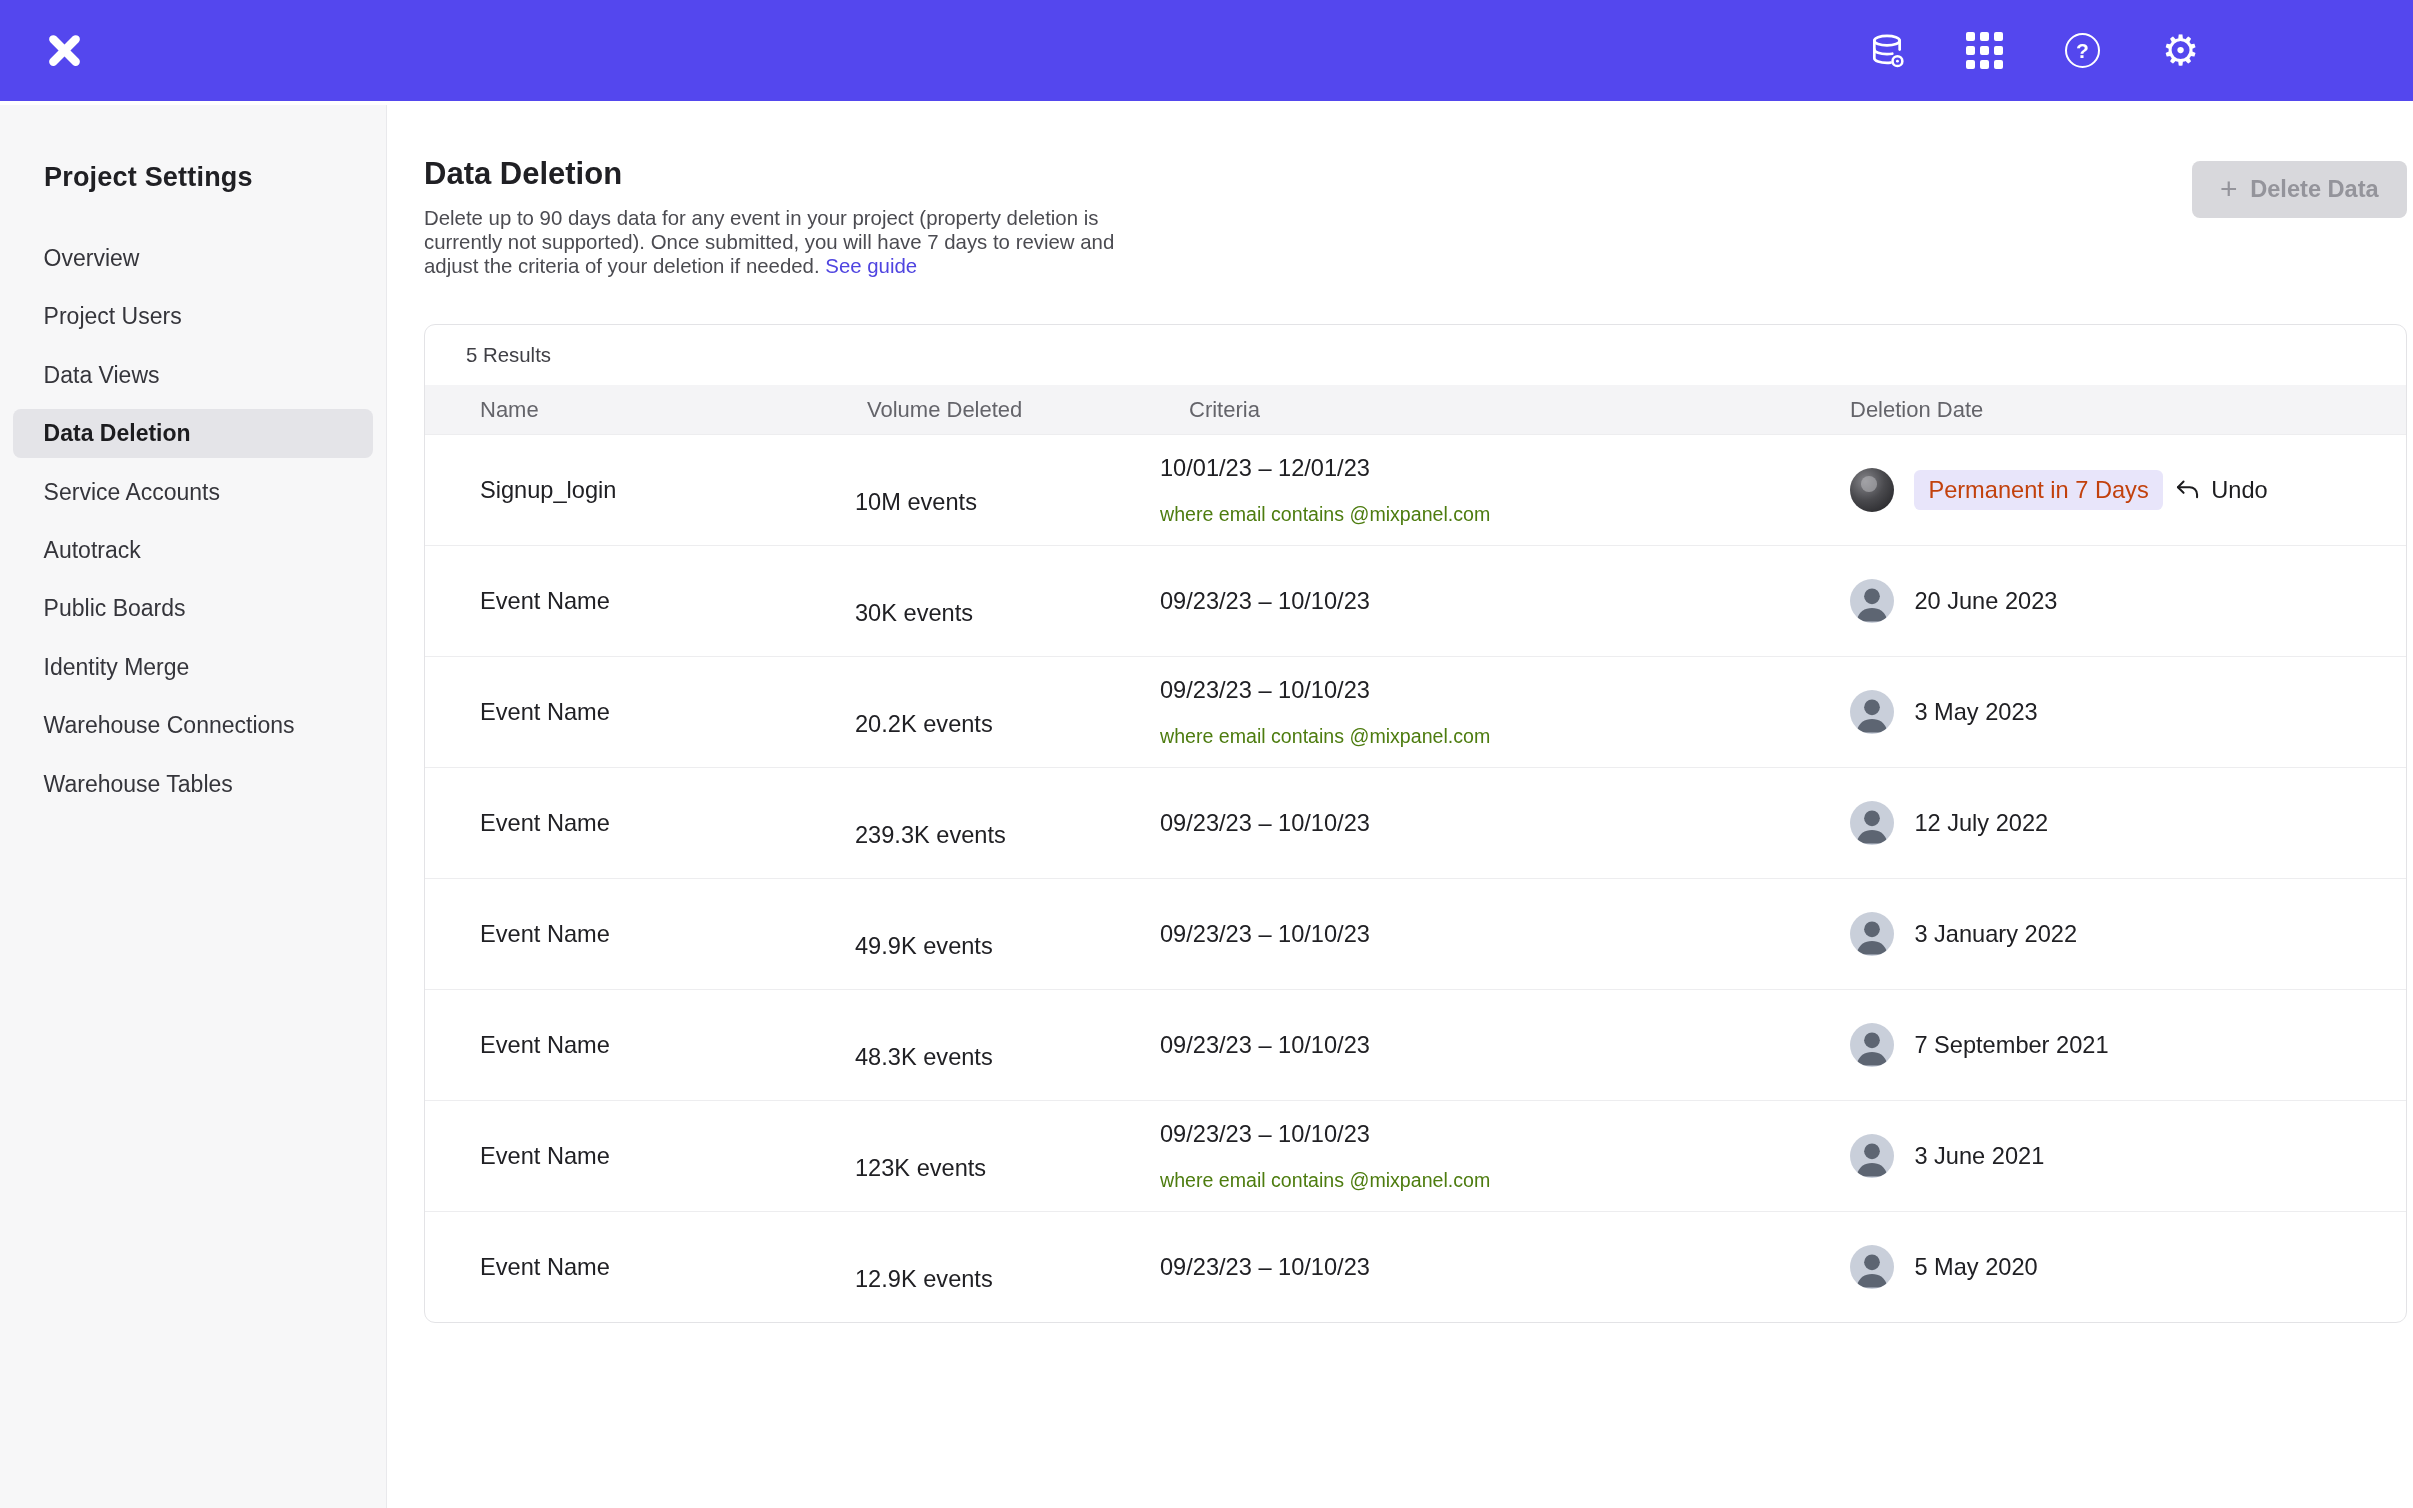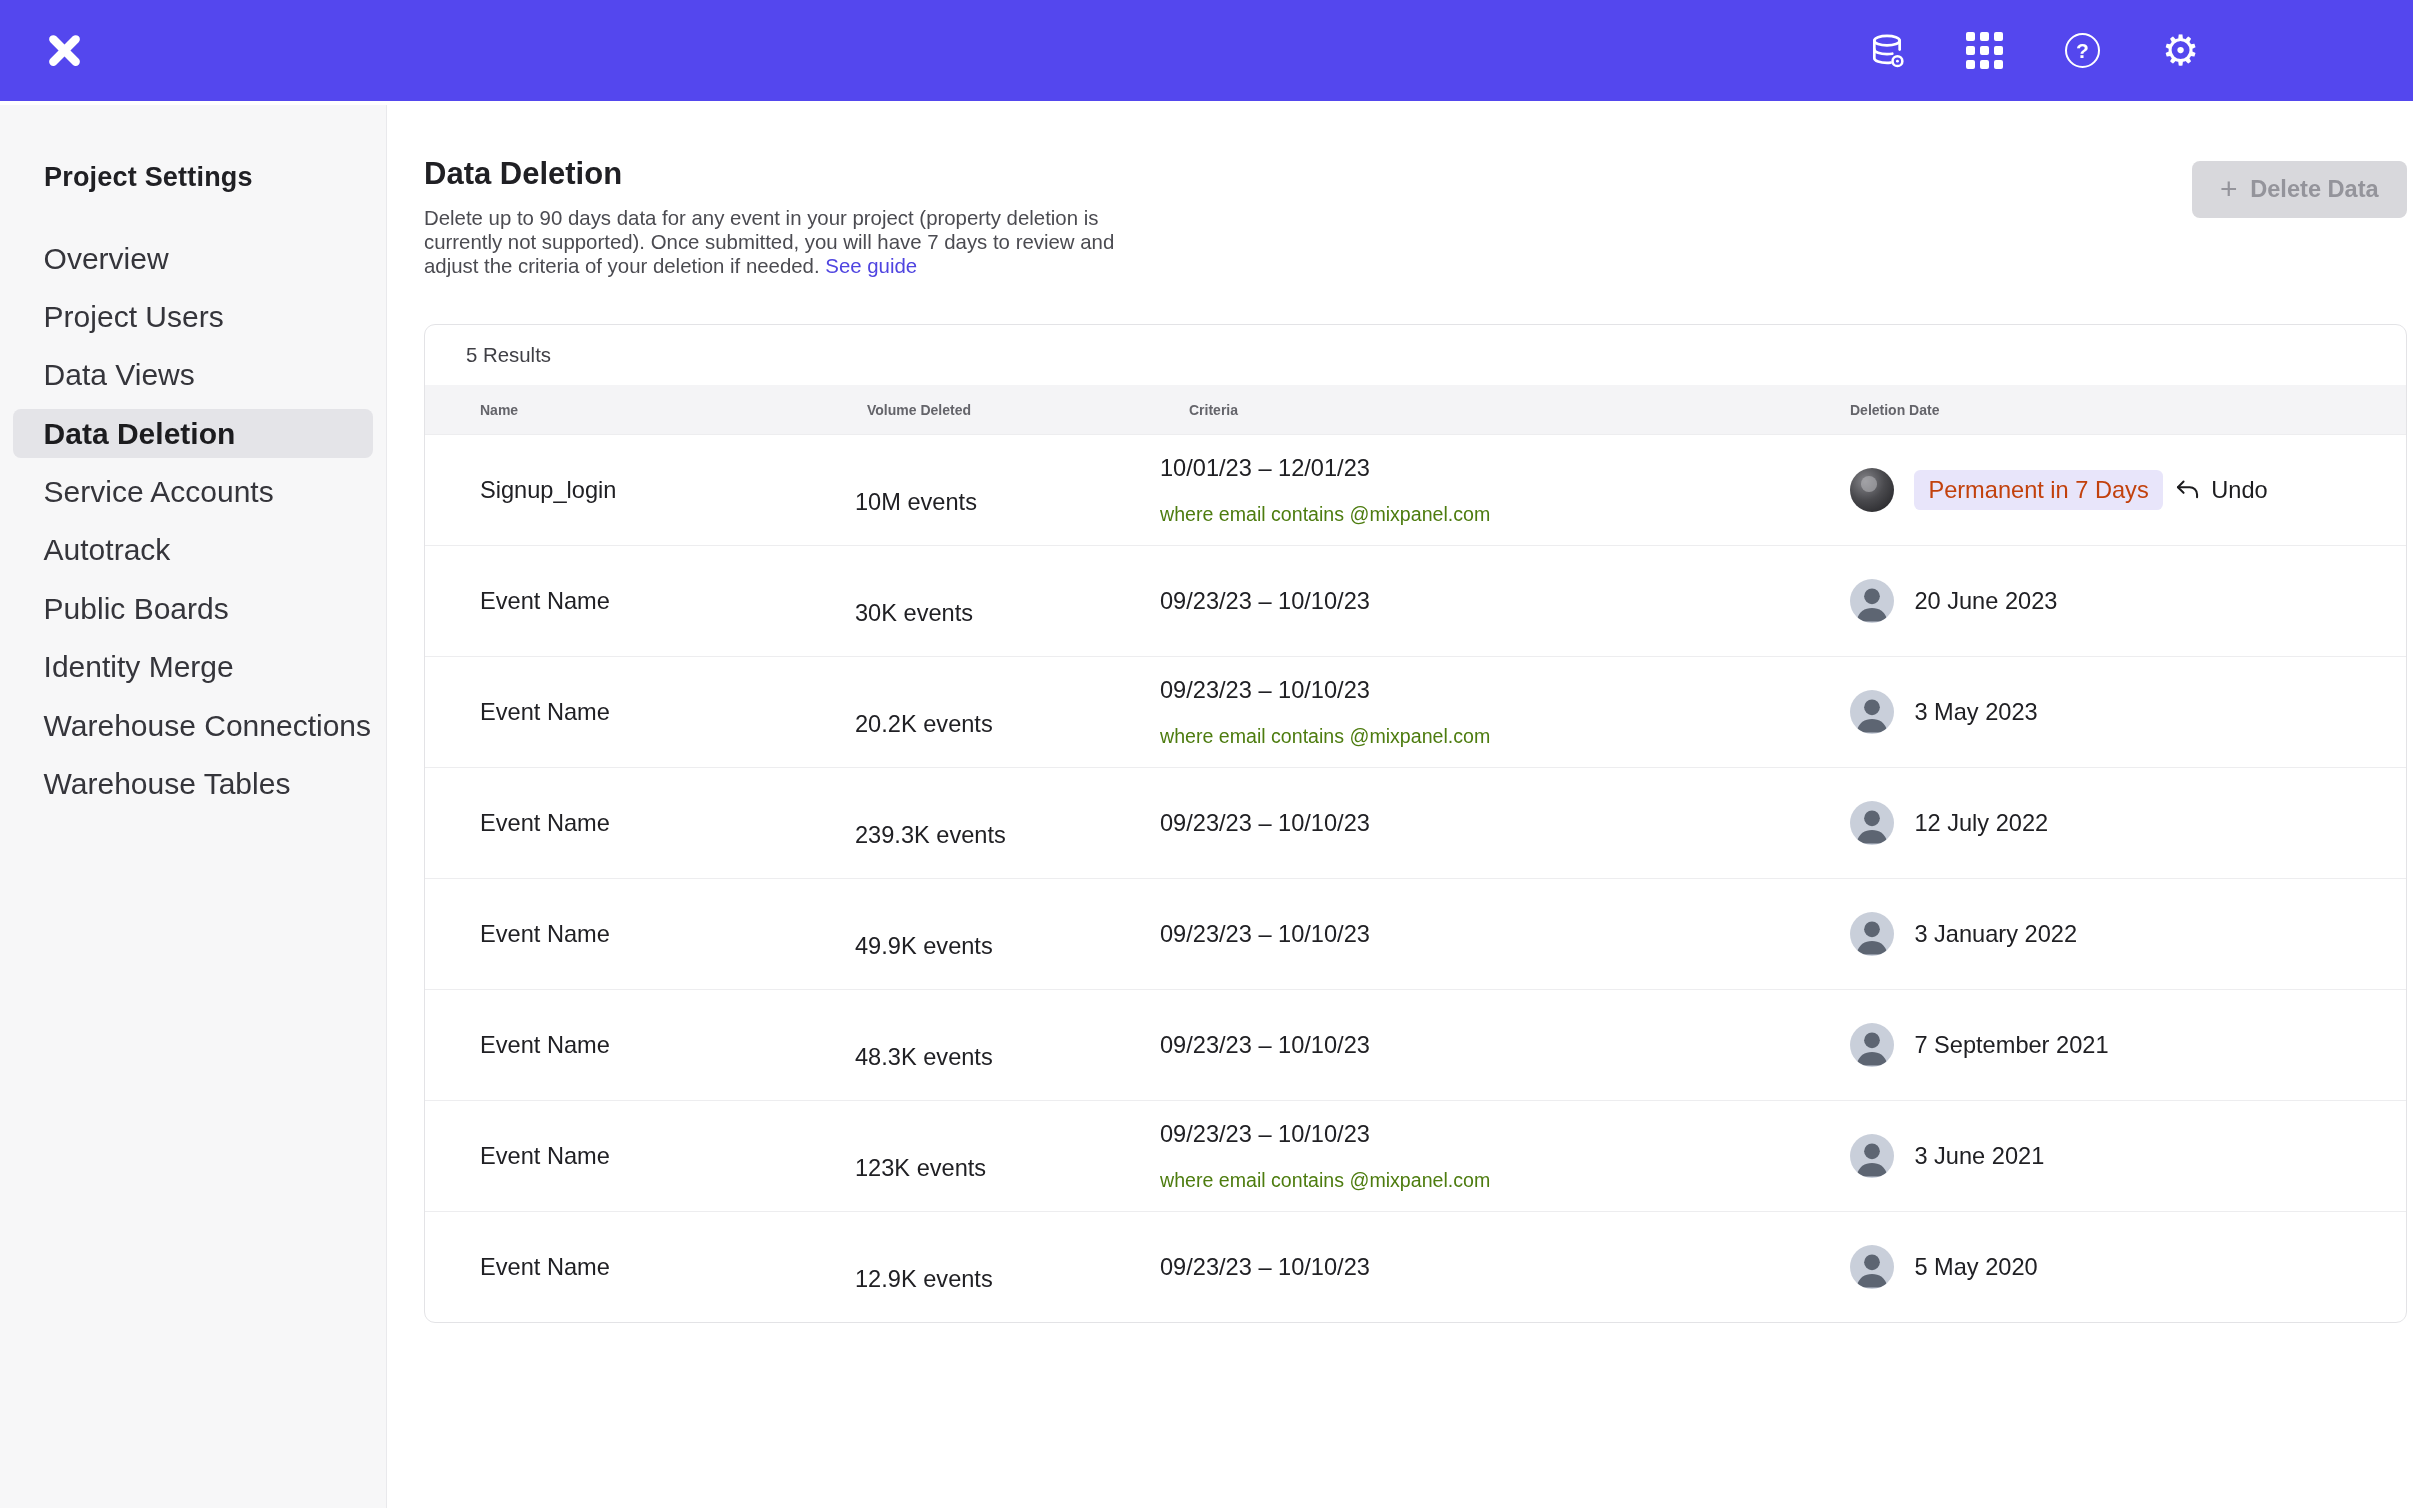--- a/index.html
+++ b/index.html
@@ -41,21 +41,21 @@
     position: fixed; top: 105px; left: 0; bottom: 0; width: 387px;
     background: #F7F7F8; border-right: 0.8px solid #E9E9EC;
   }
   .sidebar-title {
     margin: 57px 0 41px 44px;
     font-size: 27px; font-weight: 700; letter-spacing: 0.2px;
   }
   .side-item {
     height: 49px; margin: 0 12.6px 9.4px 12.6px;
     display: flex; align-items: center; padding-left: 31px;
-    font-size: 30px; color: #35353B;
+    font-size: 23px; color: #35353B;
     border-radius: 7.9px; cursor: pointer;
   }
   .side-item.selected { background: #E4E4E8; color: #1C1C1F; font-weight: 700; }
 
   
   .main {
     position: absolute; top: 101px; left: 369px; right: 0; bottom: 0;
     padding: 55px 6.3px 0 55px;
   }
   .page-head { position: relative; margin-bottom: 46px; }
@@ -79,21 +79,21 @@
     border: 0.8px solid #E3E3E6; border-radius: 11px; background: #ffffff;
     overflow: hidden;
   }
   .results-row {
     height: 60px; display: flex; align-items: center;
     padding-left: 41px; font-size: 20.4px; color: #3F3F45;
   }
   .cols { position: relative; height: 49px; background: #F4F4F6; }
   .col-label {
     position: absolute; top: 50%; transform: translateY(-50%);
-    font-size: 14px; color: #64646A; font-weight: bold;
+    font-size: 22px; color: #64646A;
   }
   .col-name { left: 55px; } .col-vol { left: 442px; }
   .col-crit { left: 735px; margin-left: 29px; } .col-date { left: 1425px; }
 
   .trow { position: relative; height: 111px; border-top: 0.8px solid #EDEDEF; font-size: 23.6px; }
   .c { position: absolute; top: 50%; transform: translateY(-50%); }
   .c-name { left: 55px; }
   .c-vol  { left: 430px; margin-top: 12px; }
   .c-crit { left: 735px; }
   .c-del  { left: 1425px; display: flex; align-items: center; gap: 20.4px; }

